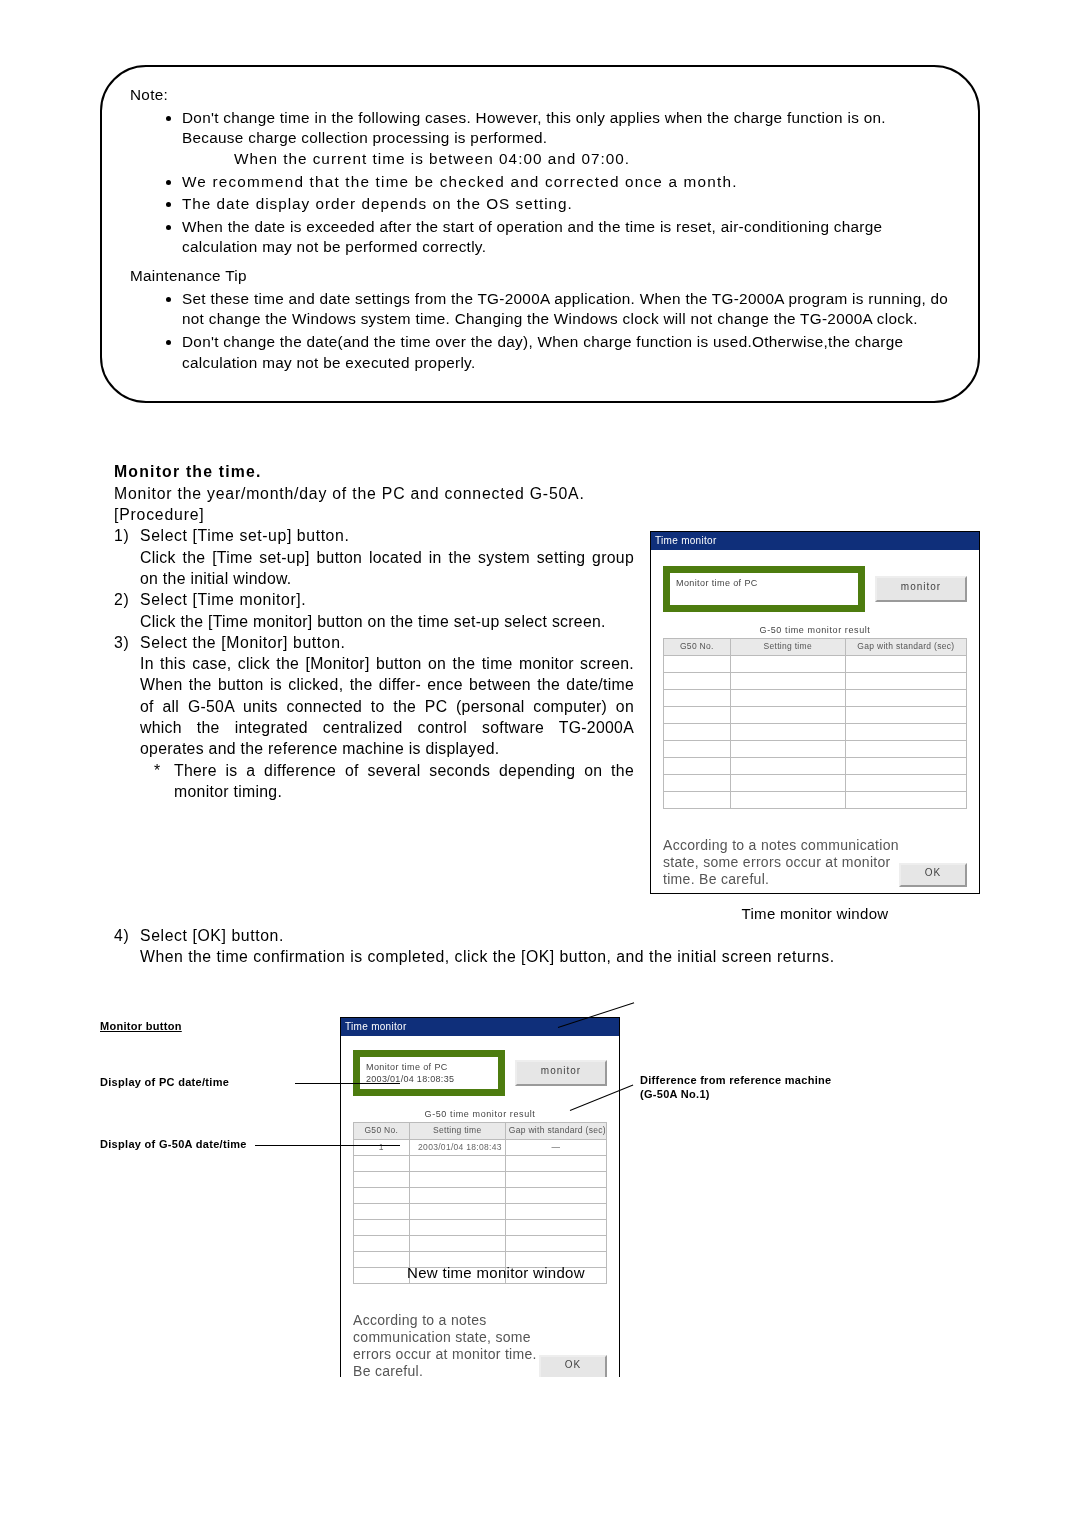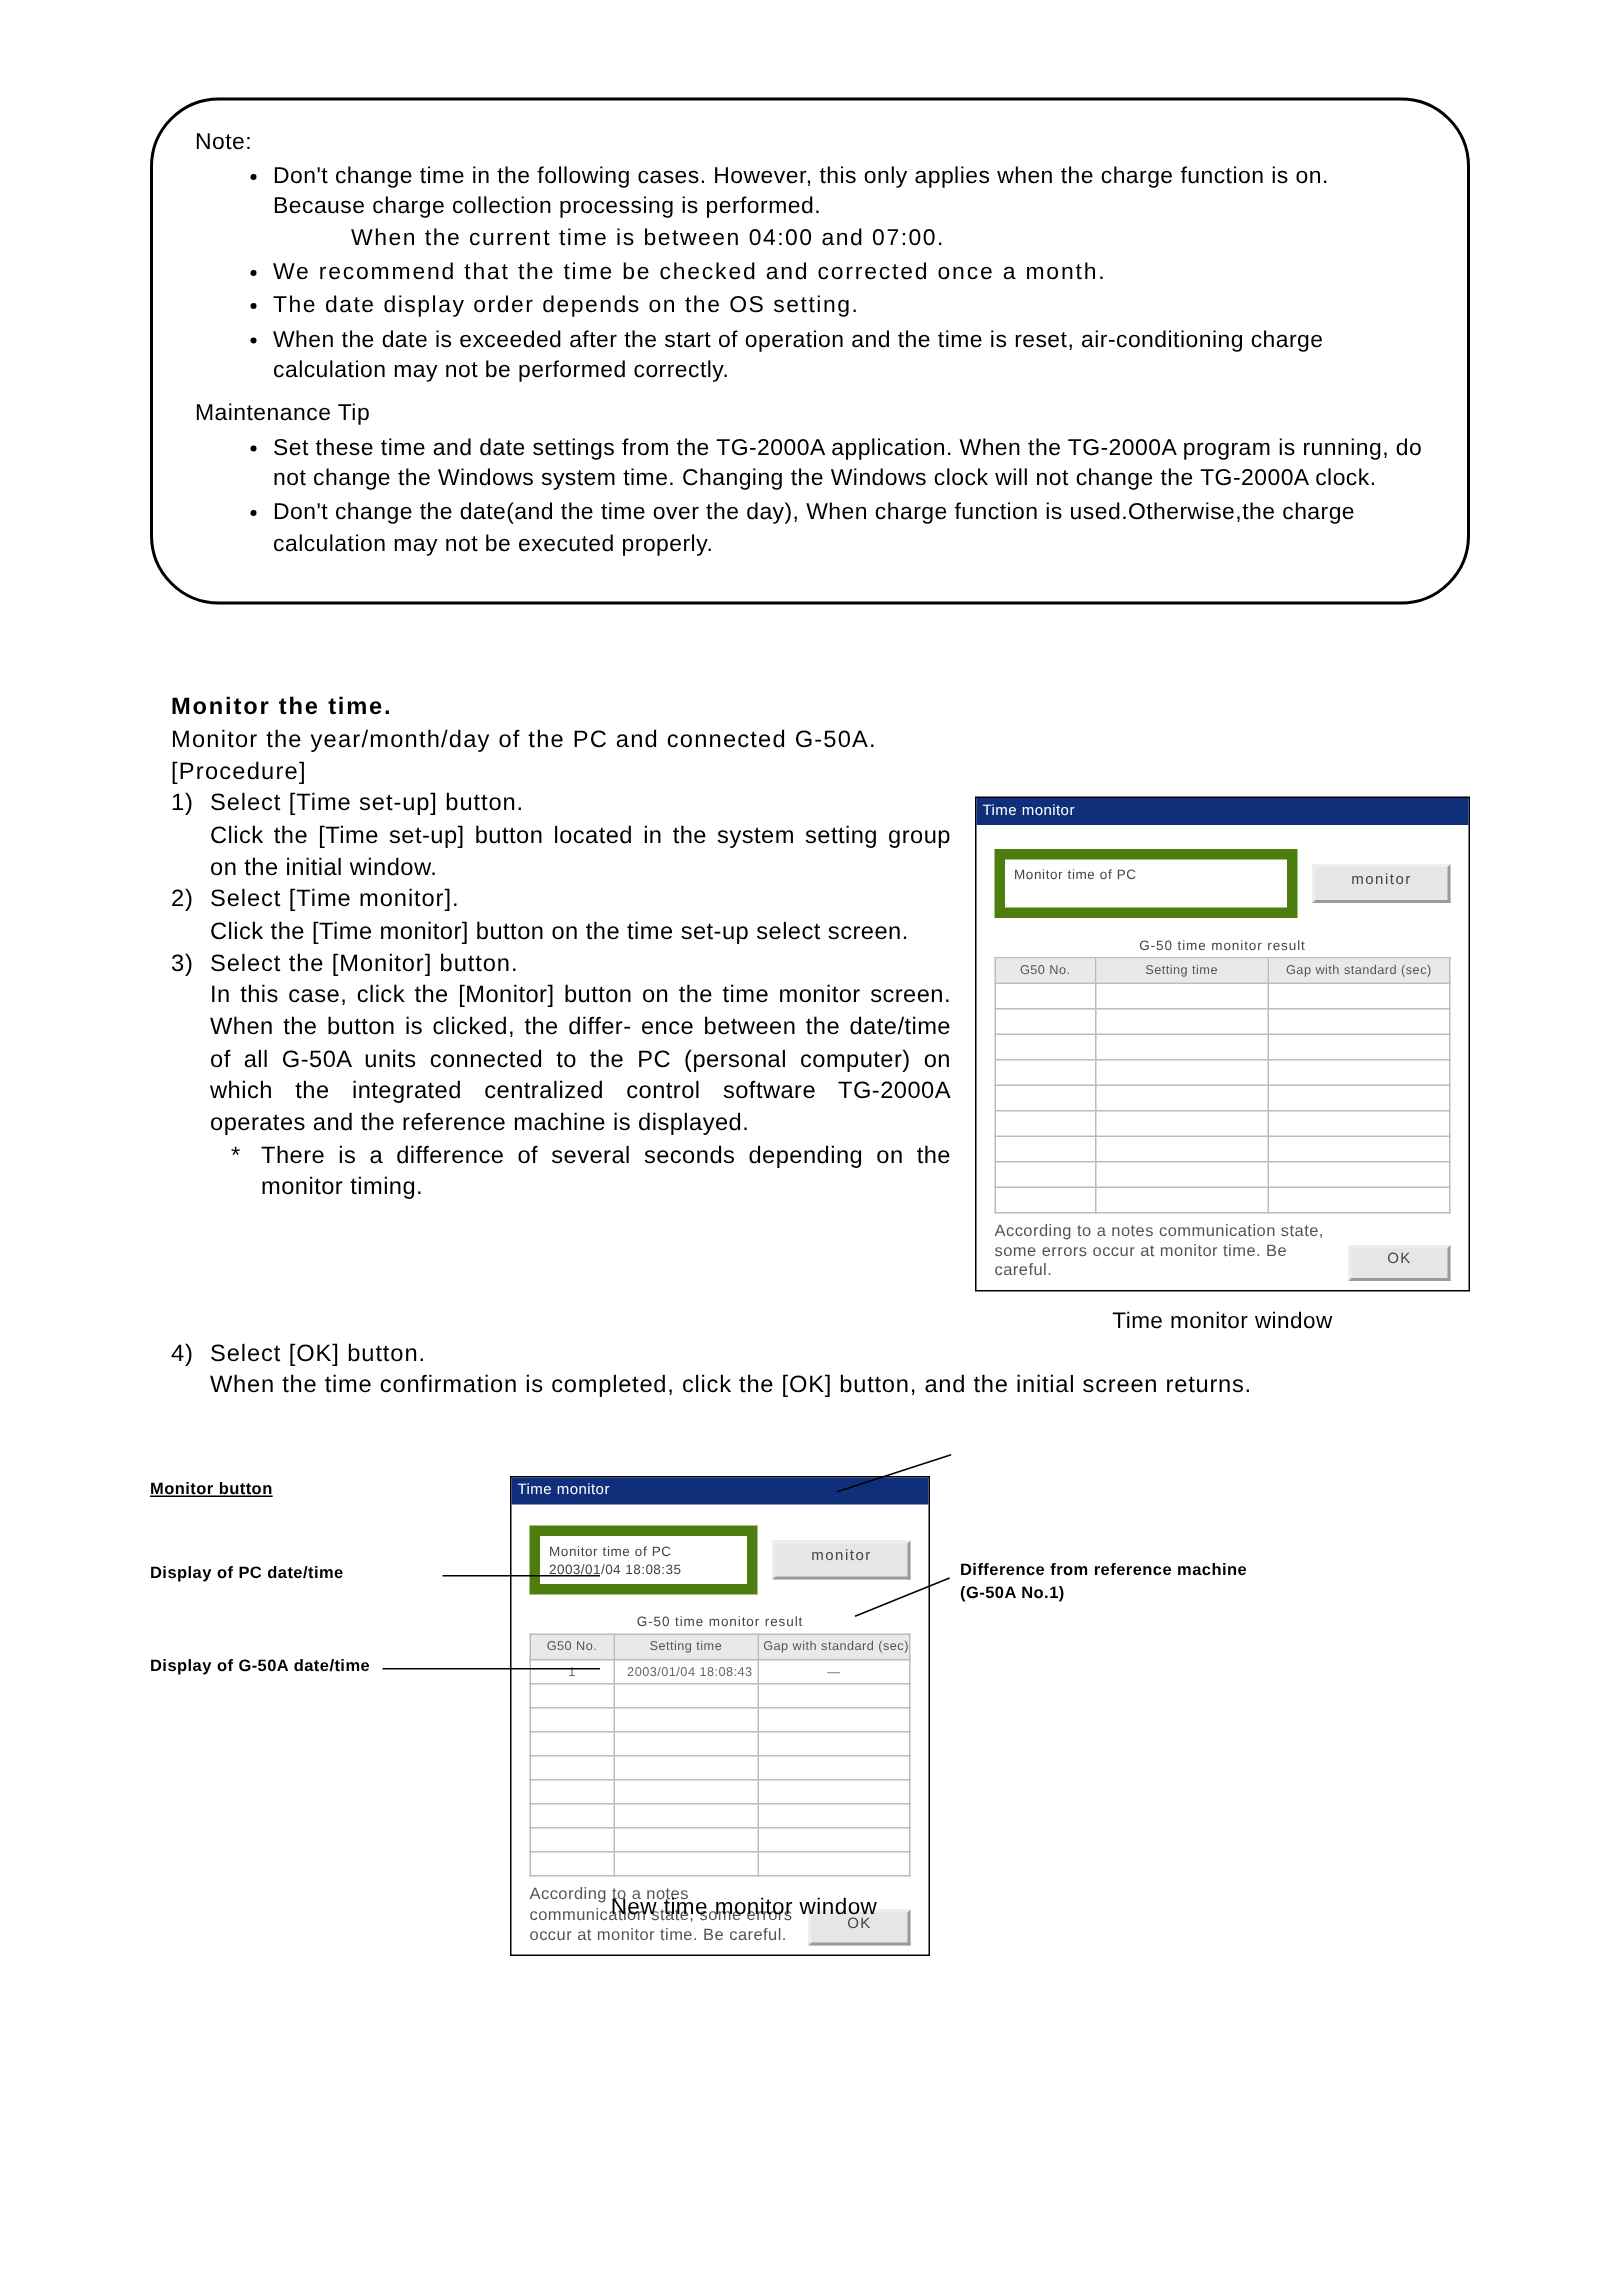--- a/index.html
+++ b/index.html
@@ -160,24 +160,25 @@
     background: #e9e9e9;
     color:#555;
   }
   .tm-foot {
     display: flex;
     justify-content: space-between;
     align-items: flex-end;
     margin-top: 6px;
   }
   .tm-foot-text {
-    font-size: 11px;
+    font-size: 14px;
     line-height: 1.2;
     flex: 1;
     color:#555;
+    margin-top:22px;
   }
   .tm-ok {
     width: 64px;
     height: 20px;
     border: 2px outset #eee;
     background: #e6e6e6;
     text-align: center;
     line-height: 16px;
     font-size: 10px;
     letter-spacing: 1px;
@@ -202,21 +203,21 @@
     position: absolute;
     left: 240px;
     top: 0;
     width: 280px;
   }
   .dw-window .tm-body { padding: 14px 12px 6px 12px; }
   .dw-window .tm-table td { height:11px; }
   .dw-caption {
     position: absolute;
     left: 240px;
-    top: 278px;
+    top: 246px;
     width: 312px;
     text-align: center;
     font-size: 15px;
   }
   .dw-label {
     position: absolute;
     font-weight: bold;
     font-size: 11px;
     line-height: 1.3;
   }

